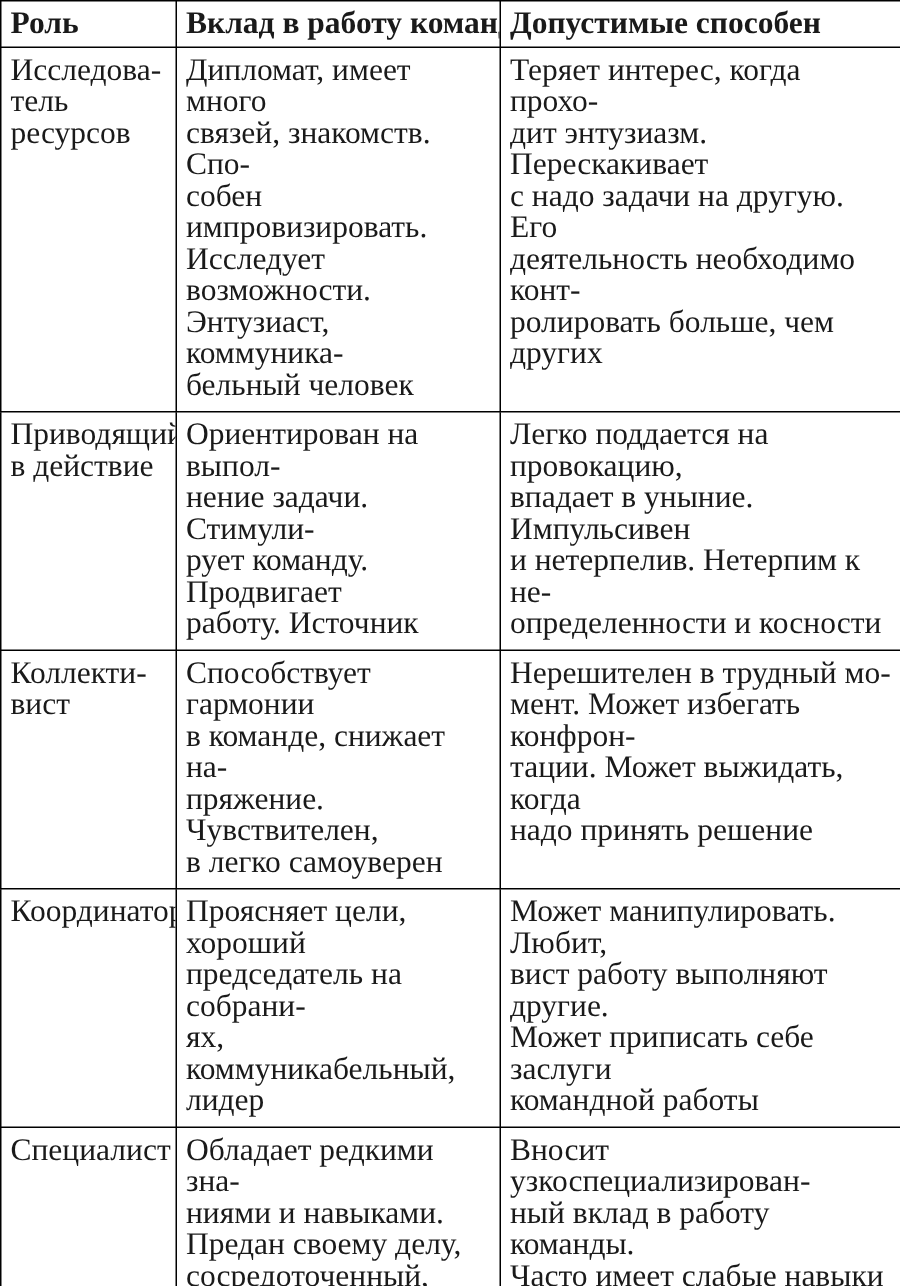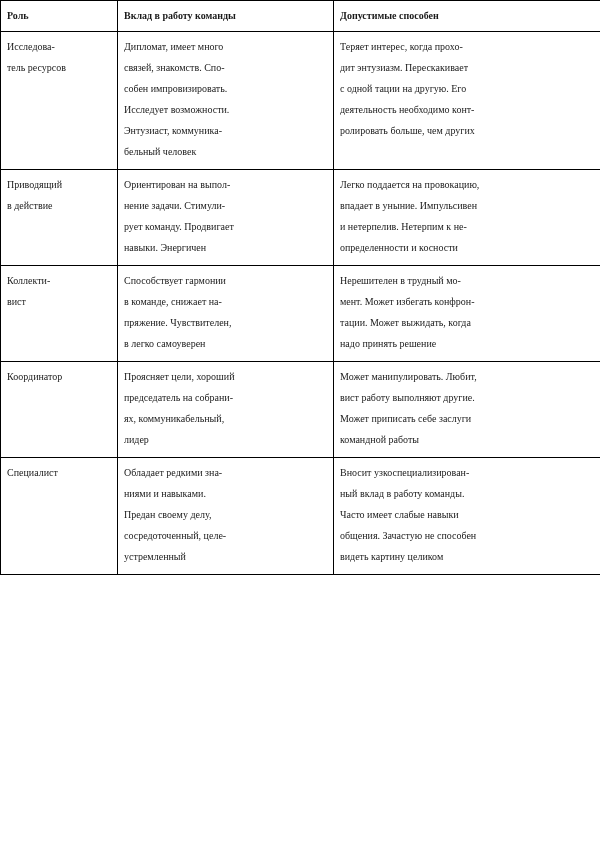--- a/index.html
+++ b/index.html
@@ -16,21 +16,21 @@
     width: 600px;
     border-collapse: collapse;
     table-layout: fixed;
     background: #ffffff;
   }
   table.roles th,
   table.roles td {
     border: 1px solid #000000;
     vertical-align: top;
     text-align: left;
-    font-size: 10px;
+    font-size: 21px;
     line-height: 21px;
     padding: 4px 6px 7px 6px;
     white-space: pre-line;
     overflow: hidden;
   }
   table.roles th {
     font-weight: bold;
     padding-top: 4px;
     padding-bottom: 5px;
     white-space: nowrap;
@@ -60,31 +60,31 @@
       <td>Исследова-
 тель ресурсов</td>
       <td>Дипломат, имеет много
 связей, знакомств. Спо-
 собен импровизировать.
 Исследует возможности.
 Энтузиаст, коммуника-
 бельный человек</td>
       <td>Теряет интерес, когда прохо-
 дит энтузиазм. Перескакивает
-с одной тации на другую. Его
+с надо задачи на другую. Его
 деятельность необходимо конт-
 ролировать больше, чем других</td>
     </tr>
     <tr>
       <td>Приводящий
 в действие</td>
       <td>Ориентирован на выпол-
 нение задачи. Стимули-
 рует команду. Продвигает
-навыки. Энергичен</td>
+работу. Источник</td>
       <td>Легко поддается на провокацию,
 впадает в уныние. Импульсивен
 и нетерпелив. Нетерпим к не-
 определенности и косности</td>
     </tr>
     <tr>
       <td>Коллекти-
 вист</td>
       <td>Способствует гармонии
 в команде, снижает на-

